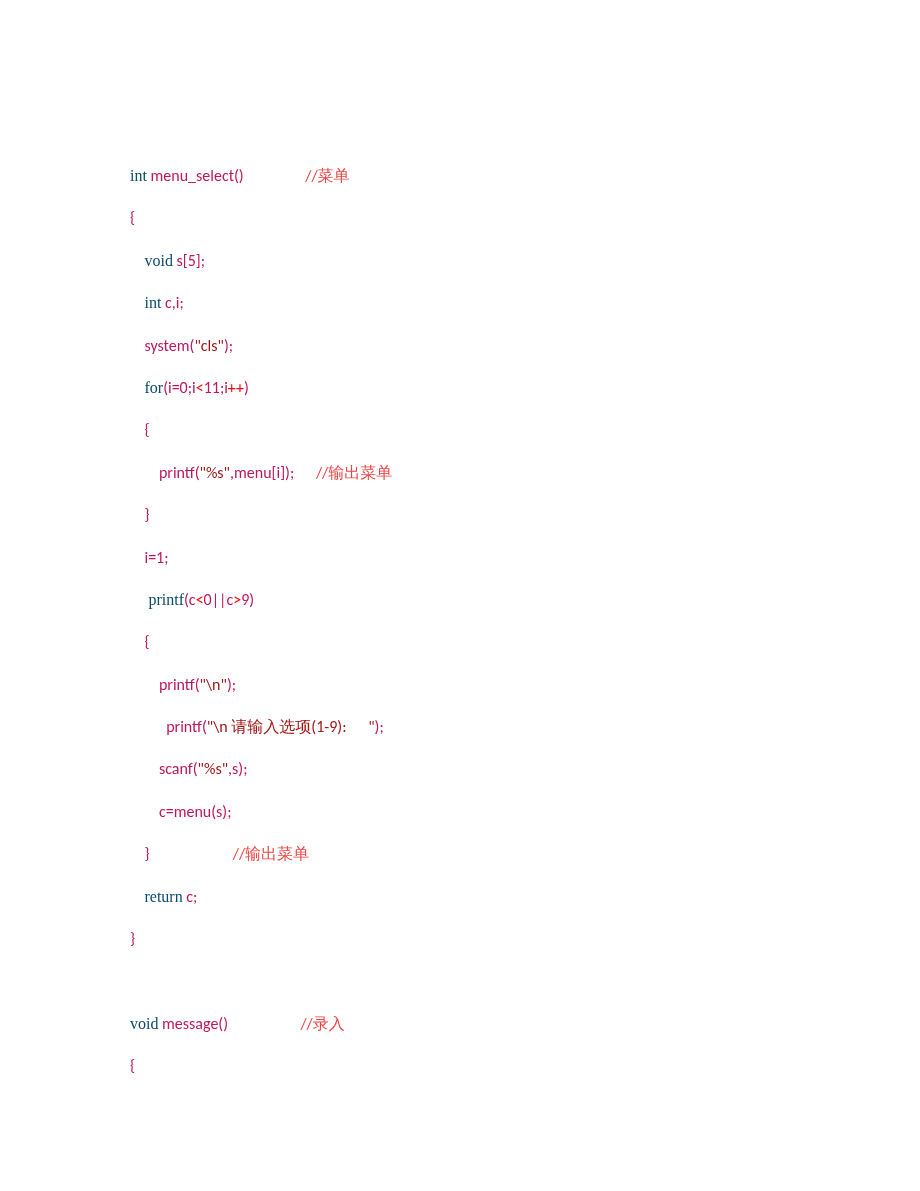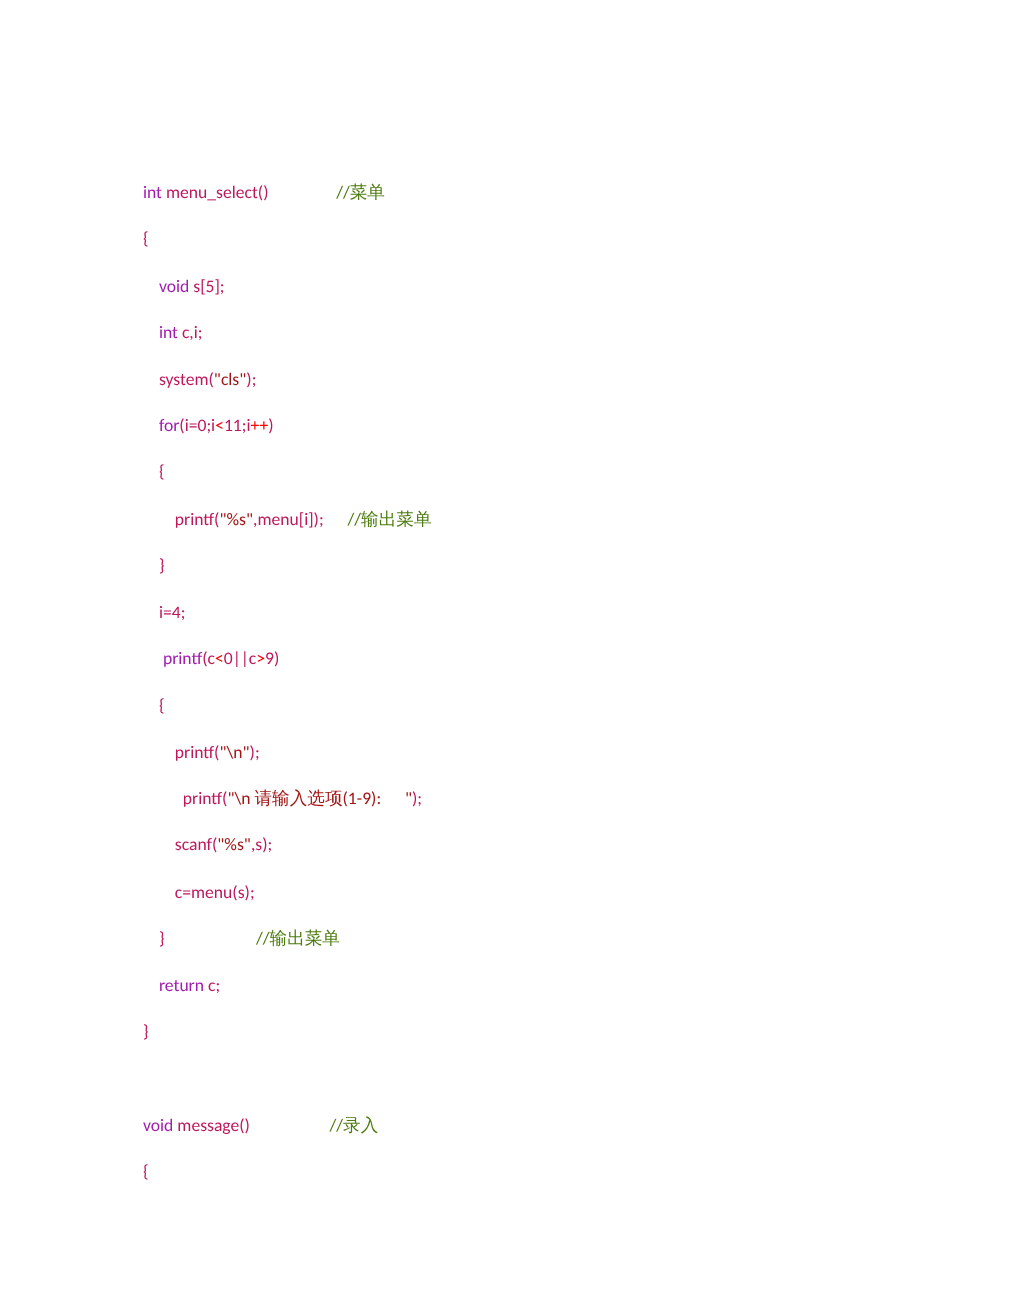--- a/index.html
+++ b/index.html
@@ -10,42 +10,42 @@
     font-size: 16px;
     width: 920px;
     height: 1191px;
     box-sizing: border-box;
   }
   .code-block {
     padding: 155px 0 0 130px;
     line-height: 2.65;
     white-space: pre;
   }
-  .kw { color: #a21caf; }      
+  .kw { color: #0c4a6e; font-family: Liberation Serif, serif; }      
   .plain { color: #be185d; }    
-  .comment { color: #4d7c0f; }  
+  .comment { color: #ef4444; }  
   .str { color: #a31515; }
   .lt { color: #ff0000; }       
   .gt { color: #ff0000; }       
   .pp { color: #ff0000; }       
   .||b { }
 </style>
 </head>
 <body>
 
 <div class="code-block"><span><span class="kw">int</span><span class="plain"> menu_select()                 </span><span class="comment">//菜单</span></span>
 <span class="plain">{</span>
 <span>    <span class="kw">void</span><span class="plain"> s[5];</span></span>
 <span>    <span class="kw">int</span><span class="plain"> c,i;</span></span>
 <span><span class="plain">    system(</span><span class="str">"cls"</span><span class="plain">);</span></span>
 <span>    <span class="kw">for</span><span class="plain">(i=0;i</span><span class="lt">&lt;</span><span class="plain">11;i</span><span class="pp">++</span><span class="plain">)</span></span>
 <span class="plain">    {</span>
 <span><span class="plain">        printf(</span><span class="str">"%s"</span><span class="plain">,menu[i]);      </span><span class="comment">//输出菜单</span></span>
 <span class="plain">    }</span>
-<span class="plain">    i=4;</span>
+<span class="plain">    i=1;</span>
 <span>    <span class="kw"> printf</span><span class="plain">(c</span><span class="lt">&lt;</span><span class="plain">0||c</span><span class="gt">&gt;</span><span class="plain">9)</span></span>
 <span class="plain">    {</span>
 <span><span class="plain">        printf(</span><span class="str">"\n"</span><span class="plain">);</span></span>
 <span><span class="plain">          printf(</span><span class="str">"\n 请输入选项(1-9):      "</span><span class="plain">);</span></span>
 <span><span class="plain">        scanf(</span><span class="str">"%s"</span><span class="plain">,s);</span></span>
 <span class="plain">        c=menu(s);</span>
 <span><span class="plain">    }                       </span><span class="comment">//输出菜单</span></span>
 <span>    <span class="kw">return</span><span class="plain"> c;</span></span>
 <span class="plain">}</span>
 <span class="plain"></span>

